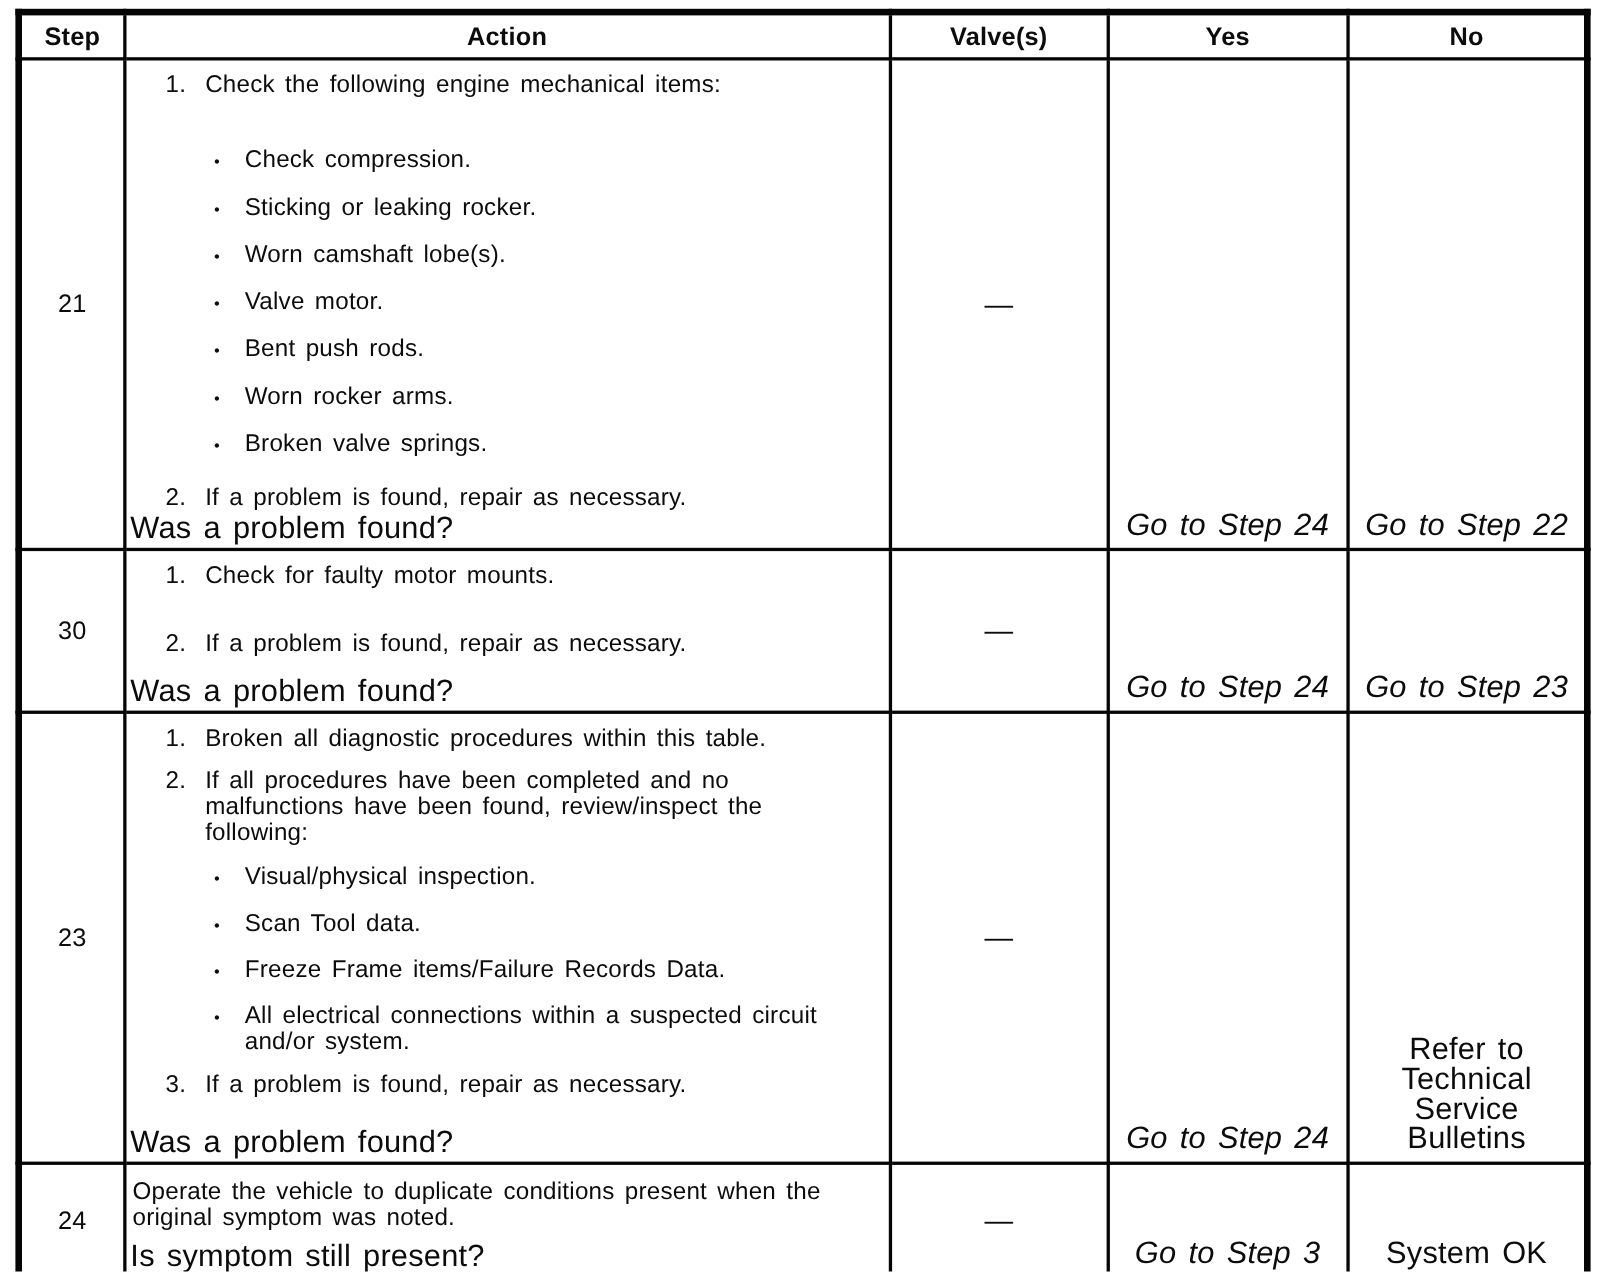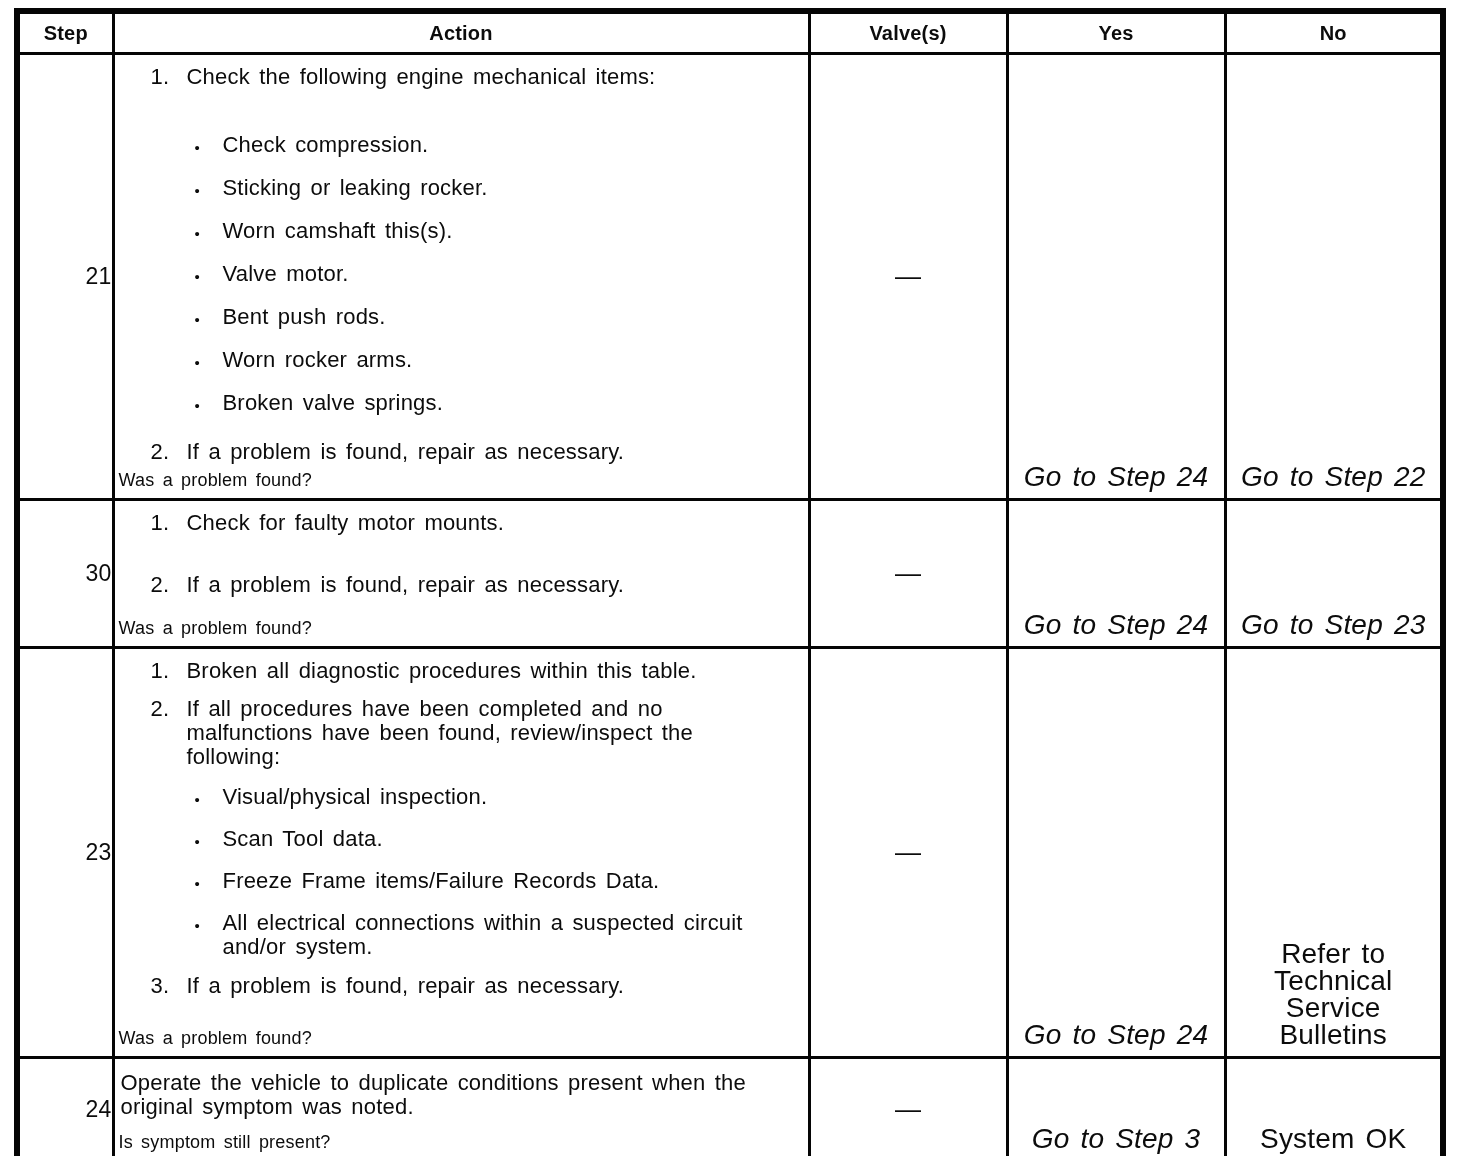--- a/index.html
+++ b/index.html
@@ -9,41 +9,41 @@
     -webkit-font-smoothing:antialiased;
   }
   table.diag{
     position:absolute;left:14px;top:8px;width:1426px;
     border-collapse:collapse;table-layout:fixed;
     word-spacing:3px;letter-spacing:.2px;
   }
   table.diag, table.diag th, table.diag td{border:3px solid #050505;}
   table.diag{border-width:6px;}
   thead th{
-    height:38px;font-weight:bold;font-size:20px;text-align:center;
+    height:38px;font-weight:bold;font-size:23px;text-align:center;
     vertical-align:middle;border-bottom-width:4px;padding:0;
   }
   td{padding:0;}
-  td.step{text-align:right;vertical-align:middle;font-size:23px;}
+  td.step{text-align:center;vertical-align:middle;font-size:23px;}
   td.action{
     vertical-align:top;position:relative;font-size:22px;line-height:24px;
     padding:10px 4px 34px 4px;
   }
   td.value{text-align:center;vertical-align:middle;font-size:26px;}
   td.yn{vertical-align:bottom;text-align:center;font-size:28px;line-height:27px;padding:0 6px 8px 6px;}
   .ital{font-style:italic;}
   
   .it{display:flex;margin:0 0 0 32px;}
   .it .m{flex:none;width:36px;}
   .bullets{margin-top:16px;}
   .blt{display:flex;margin:0 0 16px 76px;}
   .blt .m{flex:none;width:28px;font-size:15px;padding-top:3px;}
   .blt:last-child{margin-bottom:0;}
   .plain{margin:2px;}
-  .question{position:absolute;left:4px;bottom:6px;font-size:18px;line-height:24px;}
+  .question{position:absolute;left:4px;bottom:6px;font-size:28px;line-height:24px;}
   .nw{max-width:640px;}
   .nw2{max-width:540px;}
   
   tr.r0{height:422px;} tr.r1{height:148px;} tr.r2{height:410px;} tr.r3{height:105px;}
   tr.r0 .bullets{margin-top:44px;}
   tr.r0 .bullets + .it{margin-top:22px;}
   tr.r1 .it + .it{margin-top:38px;}
   tr.r2 .it + .it{margin-top:14px;}
   tr.r2 .bullets{margin-top:16px;}
   tr.r2 .blt{margin-bottom:15px;}
@@ -81,21 +81,21 @@
             <div class="blt">
               <span class="m">•</span>
               <span class="tx">Check compression.</span>
             </div>
             <div class="blt">
               <span class="m">•</span>
               <span class="tx">Sticking or leaking rocker.</span>
             </div>
             <div class="blt">
               <span class="m">•</span>
-              <span class="tx">Worn camshaft this(s).</span>
+              <span class="tx">Worn camshaft lobe(s).</span>
             </div>
             <div class="blt">
               <span class="m">•</span>
               <span class="tx">Valve motor.</span>
             </div>
             <div class="blt">
               <span class="m">•</span>
               <span class="tx">Bent push rods.</span>
             </div>
             <div class="blt">

